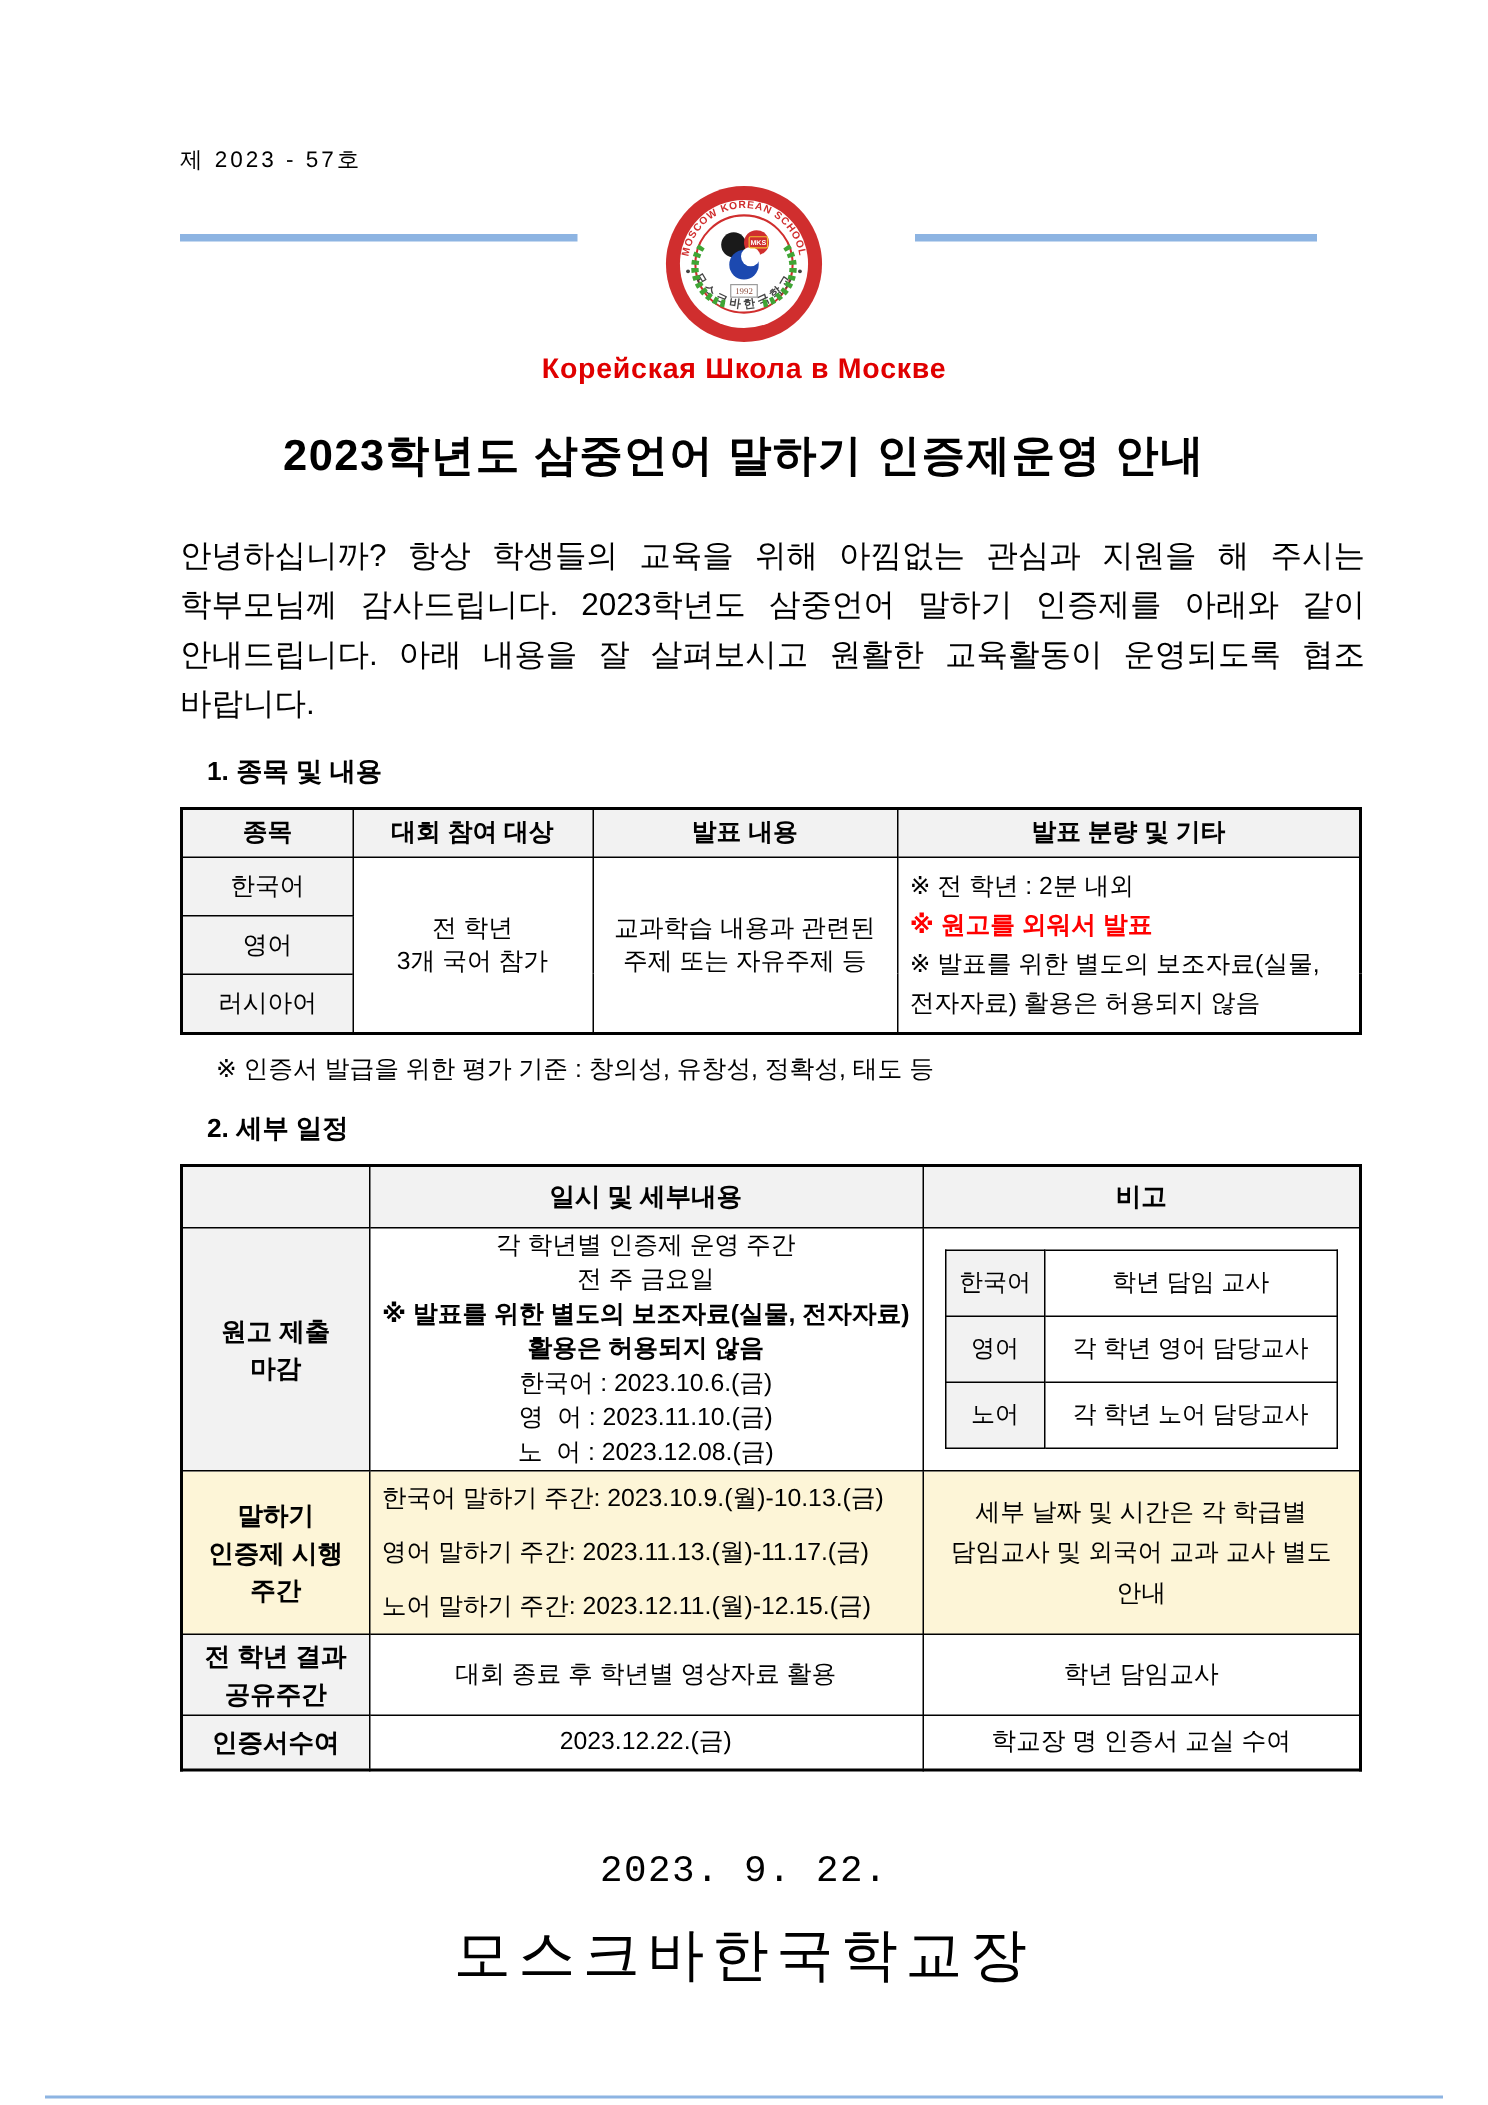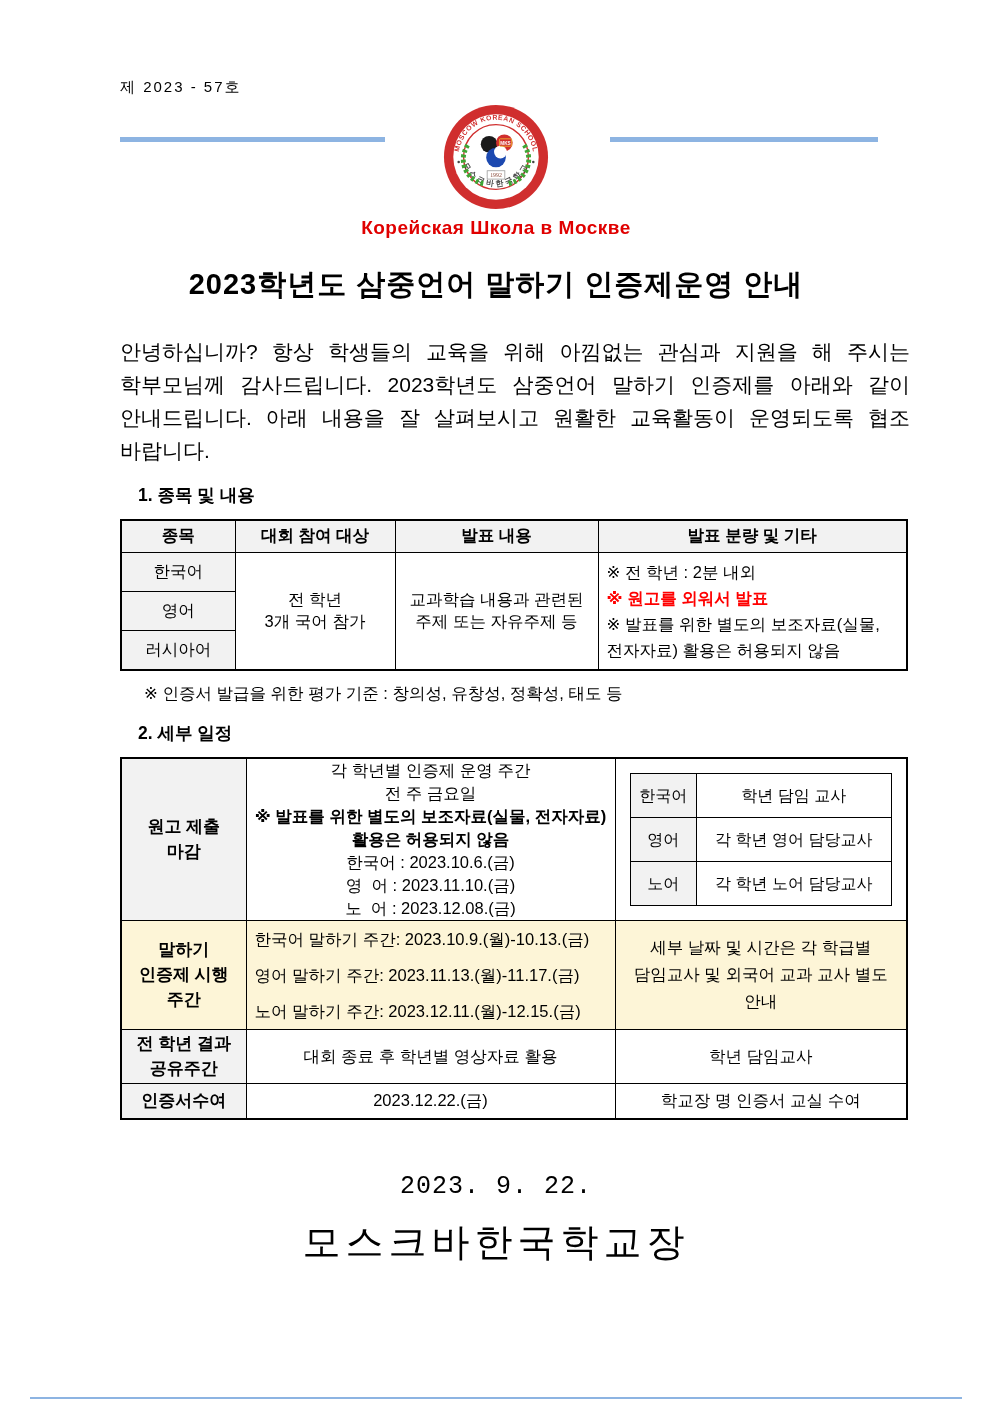--- a/index.html
+++ b/index.html
@@ -6,21 +6,21 @@
   html,body { background: #fff; }
   .page {
     position: relative;
     width: 992px; height: 1403px;
     background: #fff;
     font-family: "Liberation Sans", "DejaVu Sans", sans-serif;
     color: #000;
     padding: 78px 82px 0 120px;
     overflow: hidden;
   }
-  .refno { font-size: 15px; letter-spacing: 2px; }
+  .refno { font-size: 15px; letter-spacing: 2px; margin-top: 19px; }
   .band { position: relative; height: 104px; margin-top: 12px; }
   .rule { position: absolute; top: 28px; height: 5px; background: #8DB4E2; }
   .rule.left { left: 0; width: 265px; }
   .rule.right { left: 490px; width: 268px; }
   .logo-wrap { position: absolute; left: 376px; top: -6px; transform: translateX(-50%); width: 108px; height: 108px; }
   .centerpage { width: 790px; text-align: center; transform: translateX(-19px); }
   .school-ru { margin-top: 4px; font-size: 19px; font-weight: bold; color: #E00000; letter-spacing: .5px; }
   .title { margin-top: 26px; font-size: 29px; font-weight: bold; letter-spacing: 1px; }
   .intro { margin-top: 30px; font-size: 21px; line-height: 33px; text-align: justify; word-break: keep-all; }
   .sech { margin: 16px 0 12px 18px; font-size: 17.5px; font-weight: bold; }
@@ -144,20 +144,25 @@
 
   <div class="sech">2. 세부 일정</div>
 
   <table class="t2">
     <colgroup>
         <col style="width:125px">
         <col style="width:369px">
         <col>
       </colgroup>
     <tbody>
+        <tr class="hrow">
+      <th></th>
+      <th>일시 및 세부내용</th>
+      <th>비고</th>
+    </tr>
     <tr class="r1">
       <th>
         <div>원고 제출</div>
         <div>마감</div>
       </th>
       <td>
         <div class="dline">각 학년별 인증제 운영 주간</div>
         <div class="dline">전 주 금요일</div>
         <div class="dline b">※ 발표를 위한 별도의 보조자료(실물, 전자자료)</div>
         <div class="dline b">활용은 허용되지 않음</div>

